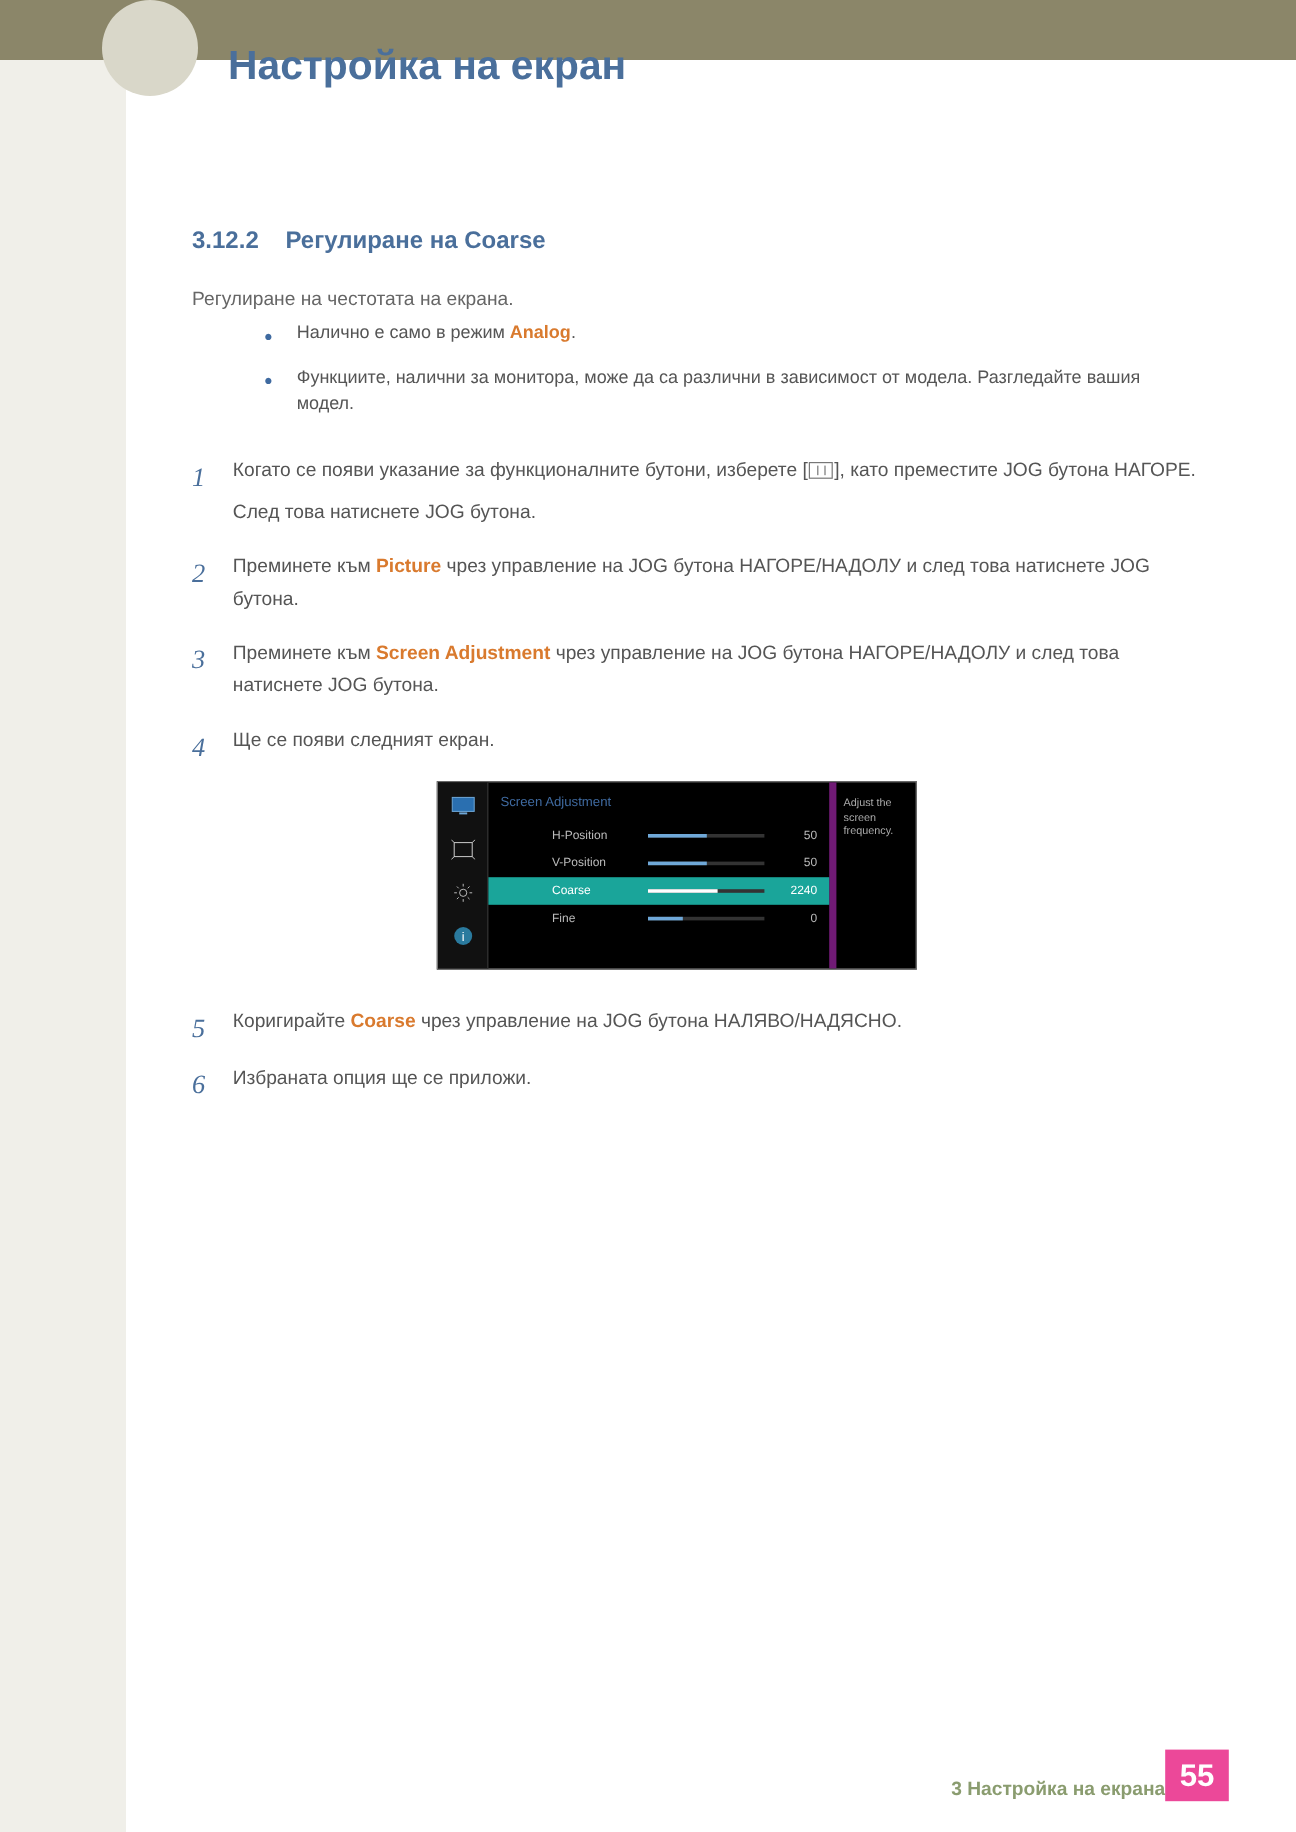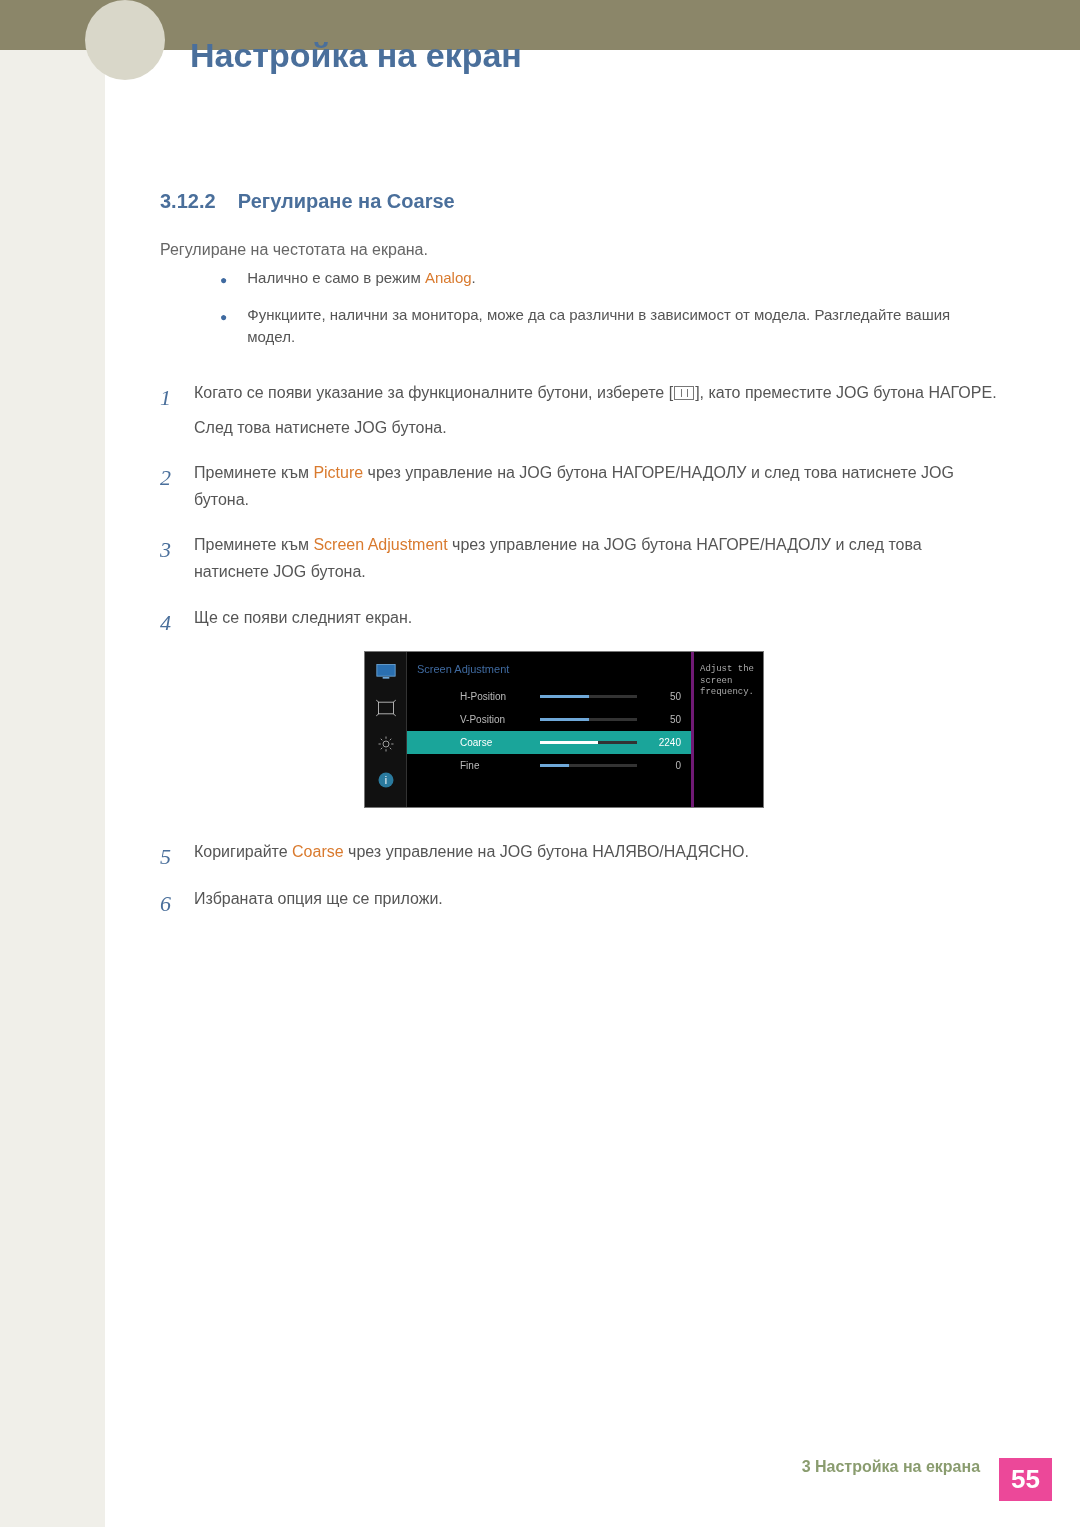--- a/index.html
+++ b/index.html
@@ -72,21 +72,21 @@
     color: #555;
     margin-bottom: 14px;
     line-height: 1.5;
   }
   .note-block .dot {
     color: #3f6aa0;
     margin-right: 20px;
     font-size: 12px;
     padding-top: 4px;
   }
-  .orange { color: #d97a2e; font-weight: normal; }
+  .orange { color: #d97a2e; font-weight: bold; }
   .steps { }
   .step {
     display: flex;
     font-size: 16px;
     color: #555;
     line-height: 1.7;
     margin-bottom: 10px;
   }
   .step-num {
     color: #4a6f9b;
@@ -163,35 +163,34 @@
   .osd-bar-fill {
     position: absolute;
     left: 0; top: 0; bottom: 0;
     background: #6fa8d8;
   }
   .osd-row.sel .osd-bar-fill { background: #fff; }
   .osd-val { width: 34px; text-align: right; color: #bbb; }
   .osd-row.sel .osd-val { color: #fff; }
   .osd-help {
     width: 72px;
-    border-left: 3px solid #701a75;
+    border-left: 6px solid #701a75;
     padding: 12px 6px;
     font-size: 9px;
     color: #aaa;
     line-height: 1.3;
-    font-family: Liberation Mono, monospace;
   }
 
   .footer {
     position: absolute;
     bottom: 26px;
-    right: 28px;
-    display: flex;
-    align-items: flex-start;
-    gap: 19px;
+    right: 56px;
+    display: flex;
+    align-items: flex-end;
+    gap: 0;
   }
   .footer-text {
     color: #8a9c6f;
     font-size: 16px;
     font-weight: bold;
   }
   .footer-num {
     background: #ec4899;
     color: #fff;
     font-size: 26px;

